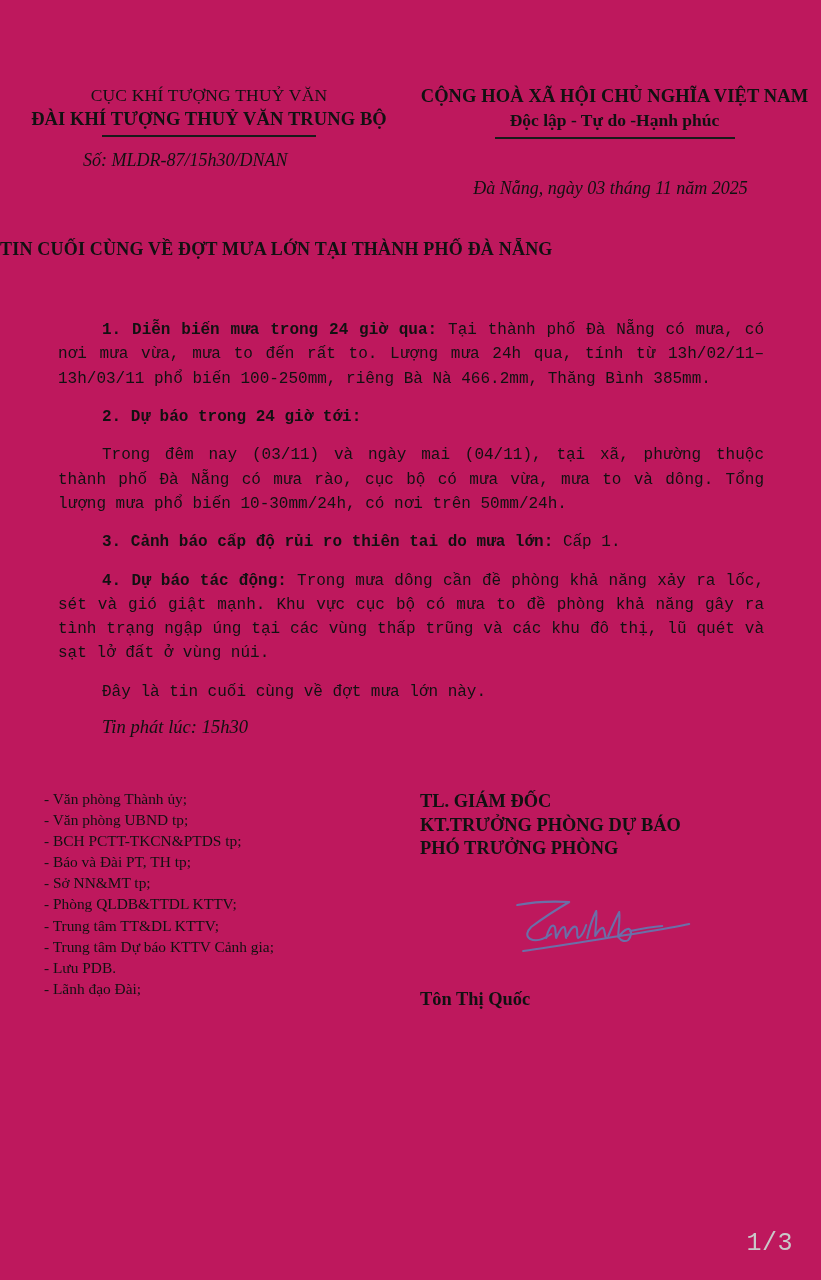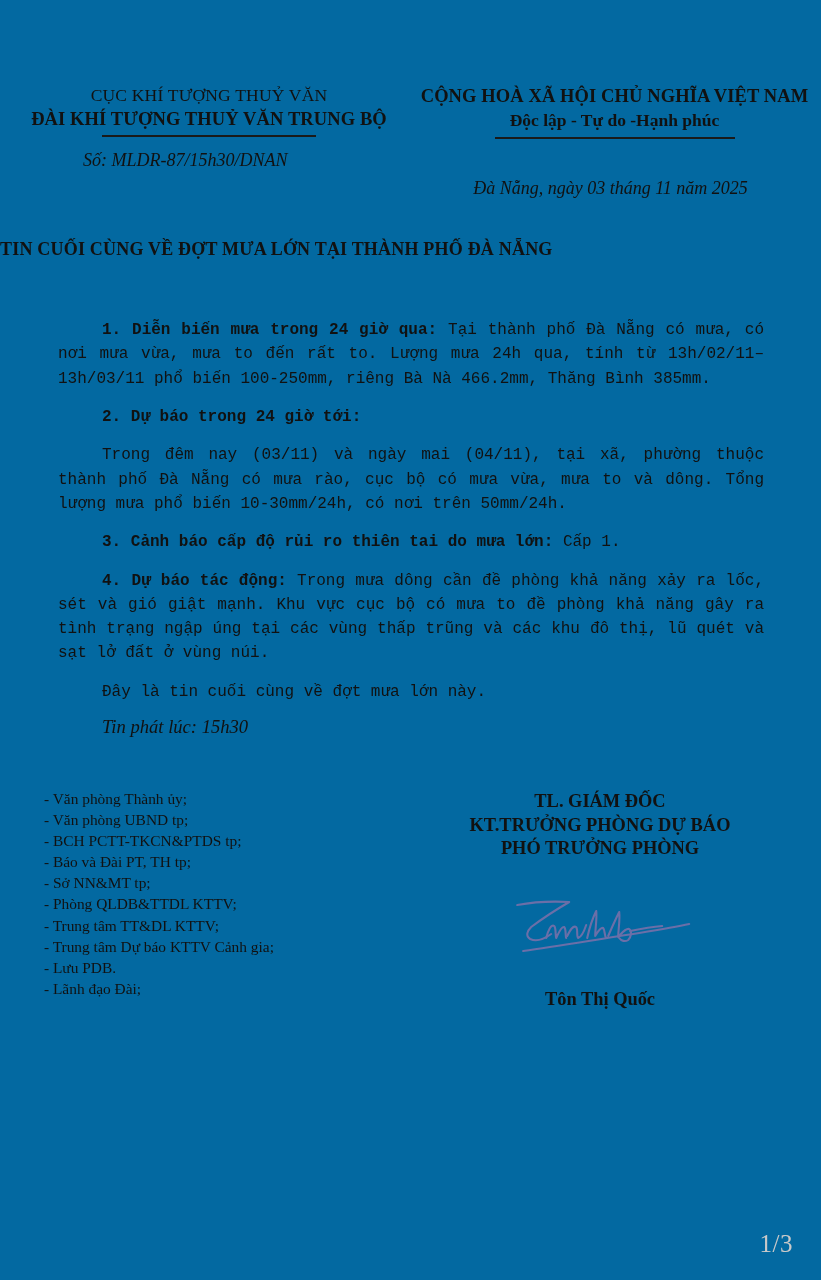--- a/index.html
+++ b/index.html
@@ -6,21 +6,21 @@
   html, body {
     margin: 0;
     padding: 0;
     background: #ffffff;
   }
   .page {
     position: relative;
     width: 821px;
     height: 1280px;
     margin: 0 auto;
-    background: #0369a1;
+    background: #be185d;
     color: #111111;
     font-family: "Liberation Serif", "DejaVu Serif", serif;
     overflow: hidden;
     box-sizing: border-box;
   }
 
   
   .header {
     position: absolute;
     top: 84px;
@@ -153,21 +153,20 @@
     list-style: none;
   }
   .recipients li { white-space: nowrap; }
 
   
   .signature {
     position: absolute;
     top: 790px;
     left: 420px;
     width: 360px;
-    text-align: center;
   }
   .sig-role {
     font-weight: bold;
     font-size: 18.4px;
     line-height: 1.28;
     white-space: nowrap;
   }
   .sig-mark {
     height: 96px;
     margin-top: 28px;
@@ -184,21 +183,21 @@
     font-size: 18.4px;
     margin-top: 4px;
     white-space: nowrap;
   }
 
   
   .page-indicator {
     position: absolute;
     right: 28px;
     bottom: 22px;
-    font-family: Liberation Serif, serif;
+    font-family: Liberation Mono, monospace;
     font-size: 25px;
     color: #c9c9c9;
     letter-spacing: .5px;
   }
 </style>
 </head>
 <body>
 
 <div class="page">
 

